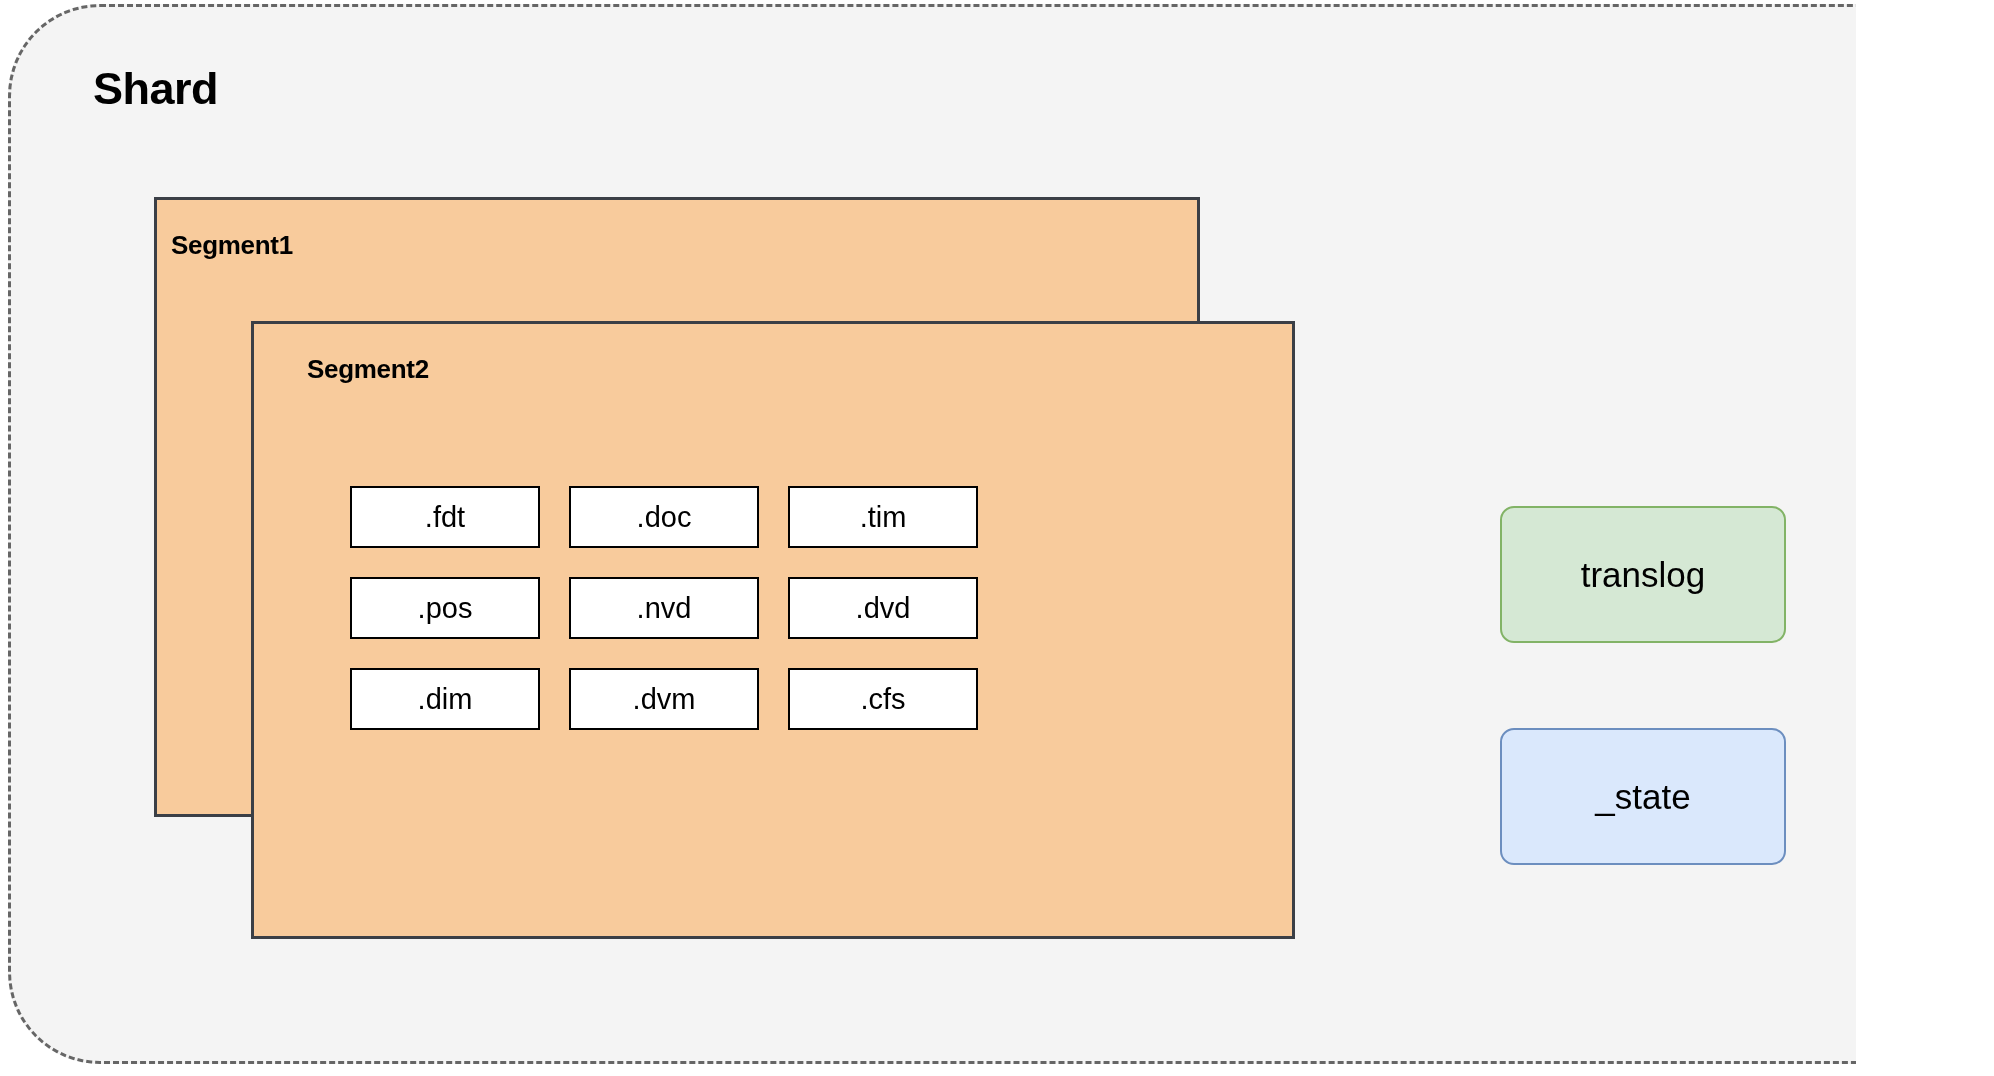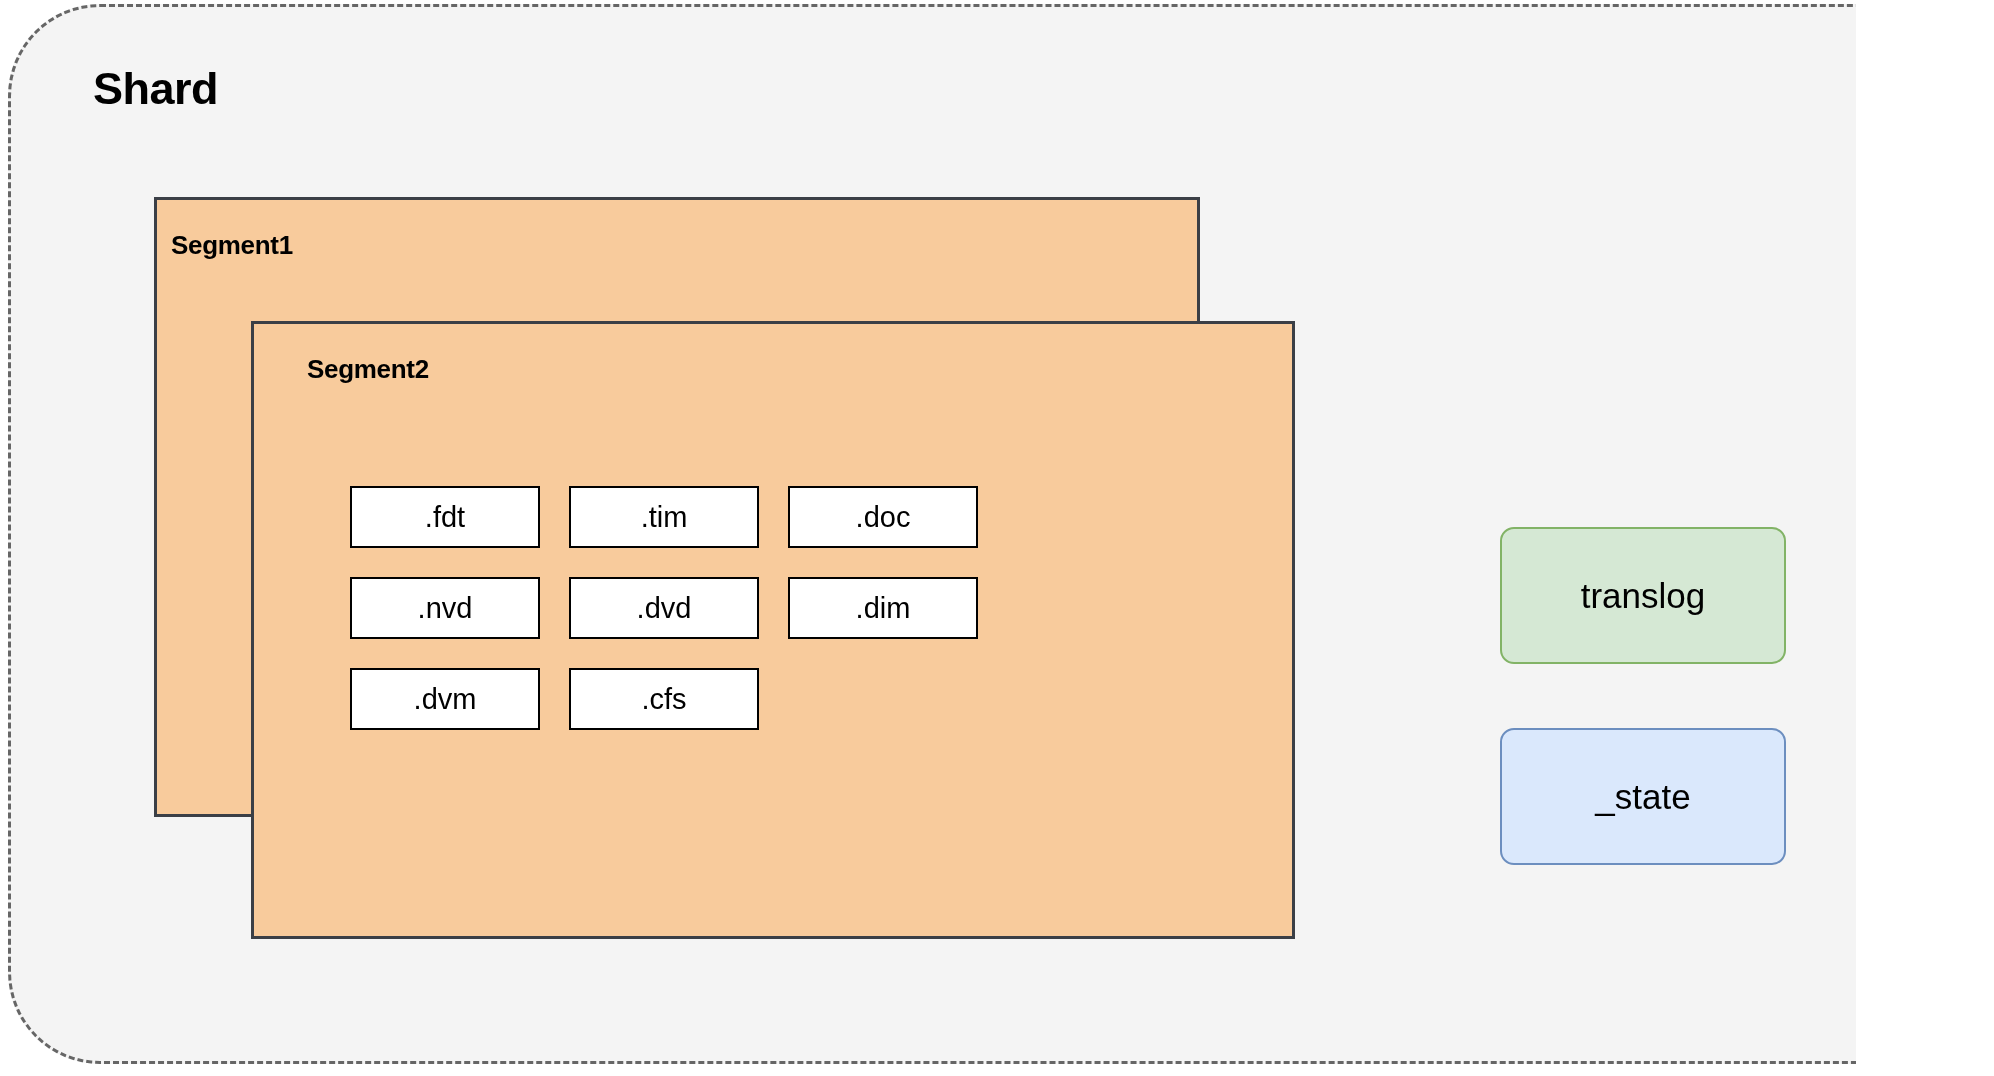--- a/index.html
+++ b/index.html
@@ -107,21 +107,21 @@
     box-sizing: border-box;
     display: flex;
     align-items: center;
     justify-content: center;
     font-size: 35px;
     color: #000000;
     border-radius: 14px;
   }
   .translog-box {
     left: 1489px;
-    top: 520px;
+    top: 499px;
     width: 286px;
     height: 137px;
     background: #d5e8d4;
     border: 2px solid #82b366;
   }
   .state-box {
     left: 1489px;
     top: 712px;
     width: 286px;
     height: 137px;
@@ -141,22 +141,23 @@
 
     <div class="segment segment-1">
       <div class="segment-label">Segment1</div>
     </div>
 
     <div class="segment segment-2">
       <div class="segment-label">Segment2</div>
 
       <div class="file-grid">
         <div class="file-card">.fdt</div>
+        <div class="file-card">.doc</div>
         <div class="file-card">.tim</div>
-        <div class="file-card">.doc</div>
+        <div class="file-card">.pos</div>
         <div class="file-card">.nvd</div>
         <div class="file-card">.dvd</div>
         <div class="file-card">.dim</div>
         <div class="file-card">.dvm</div>
         <div class="file-card">.cfs</div>
       </div>
     </div>
 
     <div class="side-box translog-box">translog</div>
 

